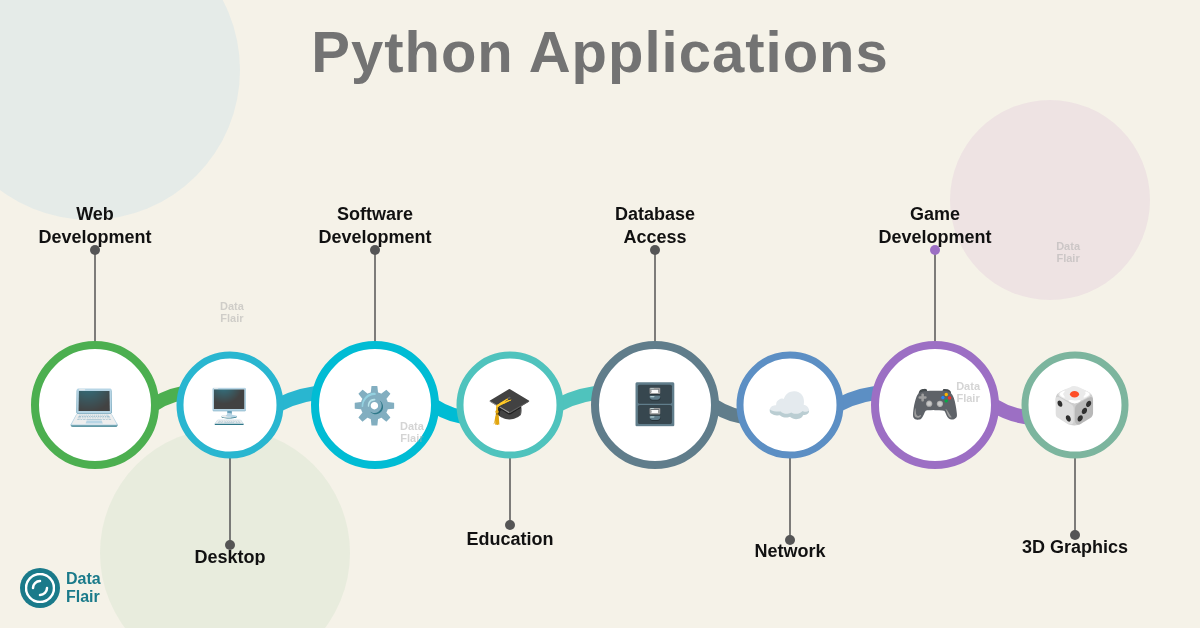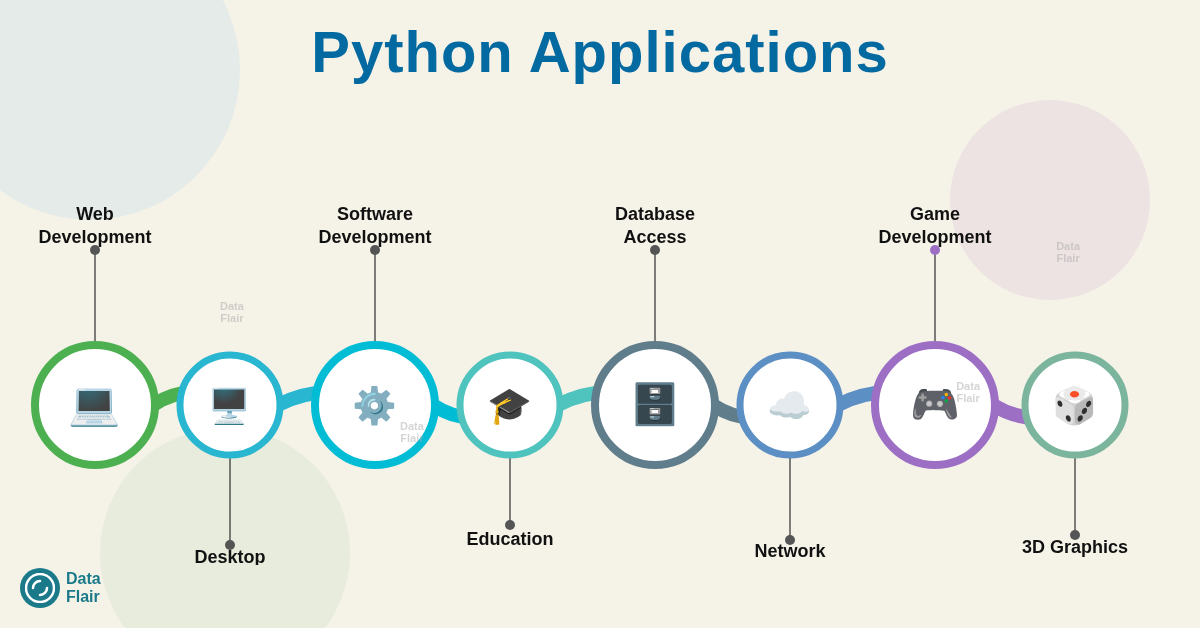--- a/index.html
+++ b/index.html
@@ -19,21 +19,21 @@
       opacity: 0.07;
     }
     .bg-deco-1 { width: 300px; height: 300px; background: #2196F3; top: -80px; left: -60px; }
     .bg-deco-2 { width: 250px; height: 250px; background: #4CAF50; bottom: -50px; left: 100px; }
     .bg-deco-3 { width: 200px; height: 200px; background: #9C27B0; top: 100px; right: 50px; }
 
     .main-title {
       text-align: center;
       font-size: 58px;
       font-weight: 900;
-      color: #0369a1;
+      color: #737373;
       padding-top: 18px;
       letter-spacing: 1px;
     }
 
     .diagram-area {
       position: relative;
       width: 1200px;
       height: 480px;
       margin-top: 0px;
     }

